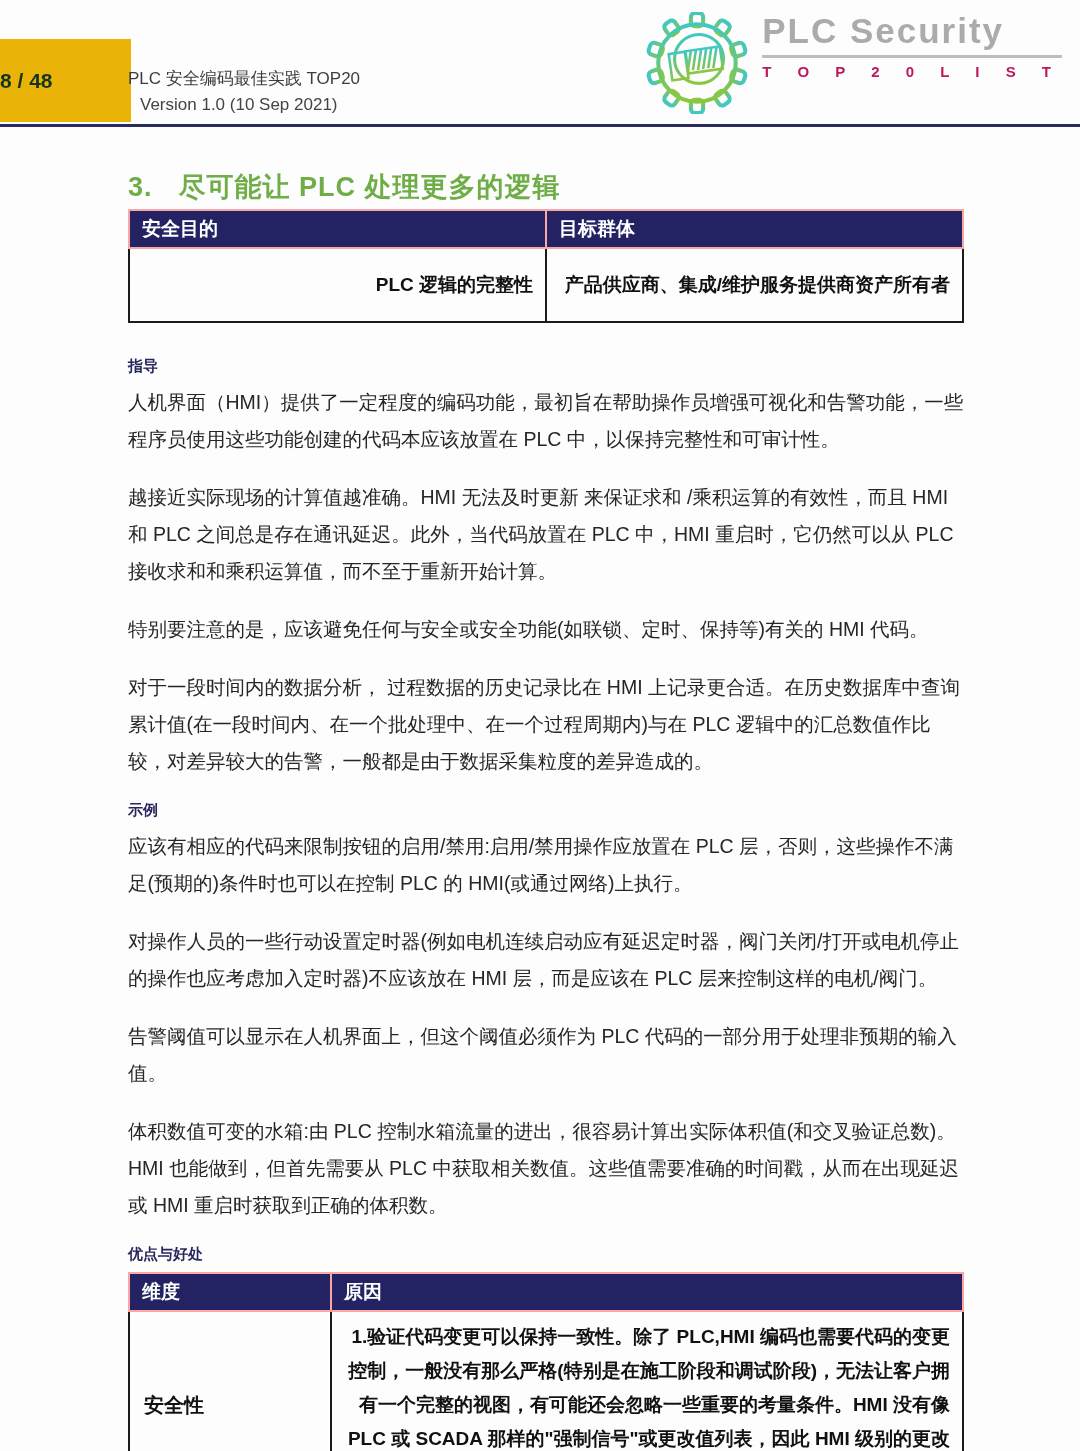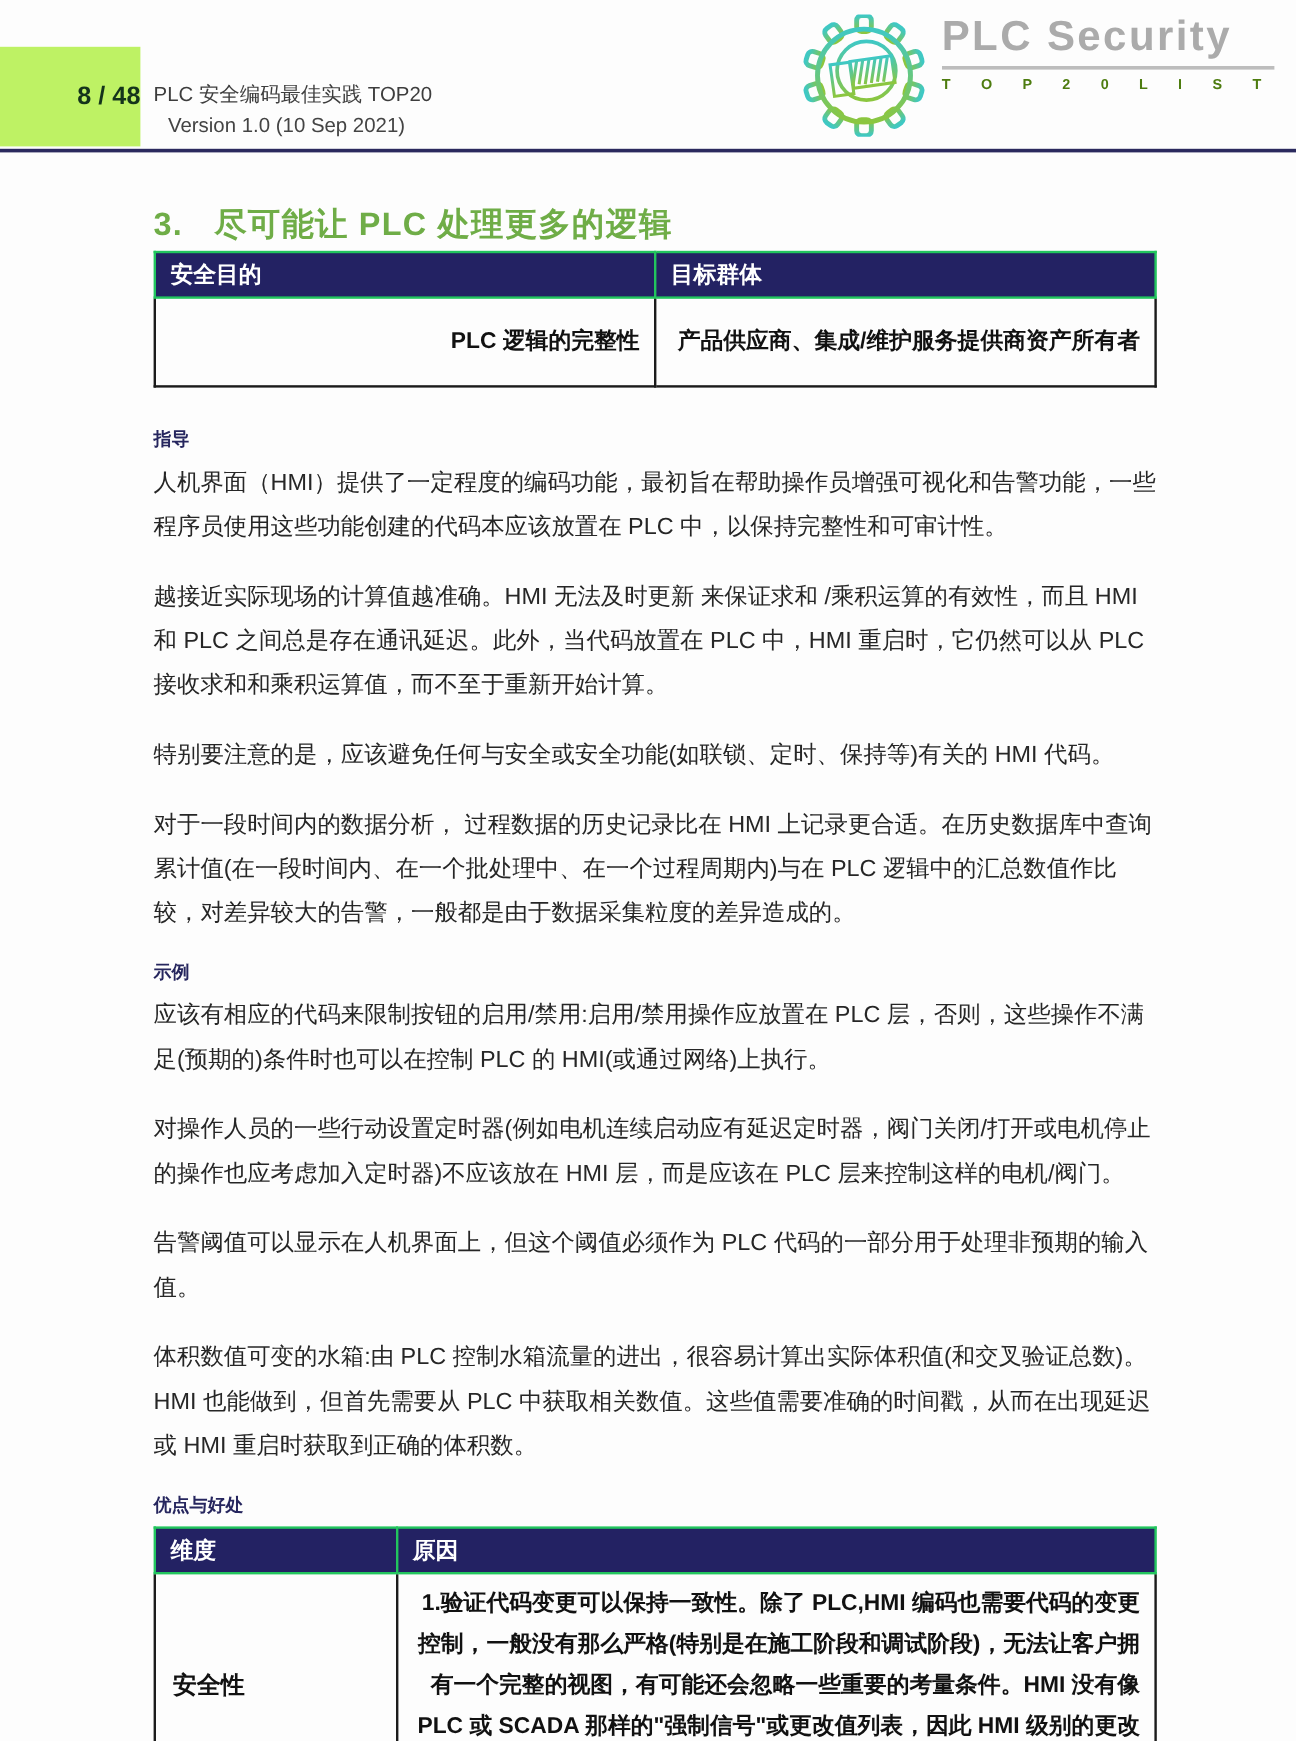--- a/index.html
+++ b/index.html
@@ -15,23 +15,23 @@
 
   
   .header {
     position: relative;
     height: 127px;
     border-bottom: 3px solid #2b2a5e;
   }
   .page-badge {
     position: absolute;
     left: 0; top: 39px;
-    width: 117px; height: 83px;
-    background: #bef264;
-    display: flex; align-items: center; justify-content: flex-end;
+    width: 131px; height: 83px;
+    background: #eab308;
+    display: flex; align-items: center; justify-content: flex-start;
     color: #14341b;
     font-weight: bold;
     font-size: 21px;
   }
   .header-titles {
     position: absolute;
     left: 128px; bottom: 6px;
     color: #3d3d3d;
     font-size: 17px;
     line-height: 26px;
@@ -46,22 +46,22 @@
     font-size: 35px;
     color: #ababab;
     font-weight: bold;
     letter-spacing: 2px;
     border-bottom: 3px solid #bdbdbd;
     padding-bottom: 4px;
     line-height: 1.1;
   }
   .logo-text .logo-sub {
     margin-top: 5px;
-    font-size: 12px;
-    color: #4d7c0f;
+    font-size: 15px;
+    color: #be185d;
     font-weight: bold;
     letter-spacing: 11px;
     white-space: nowrap;
   }
 
   
   .content {
     padding: 42px 116px 0 128px;
   }
   h1.section-heading {
@@ -84,21 +84,21 @@
     border-collapse: collapse;
     width: 100%;
     table-layout: fixed;
   }
   table.doc-table th {
     background: #232263;
     color: #ffffff;
     text-align: left;
     font-size: 19px;
     padding: 5px 12px;
-    border: 2px solid #22c55e;
+    border: 2px solid #fca5a5;
   }
   table.doc-table td {
     border: 2px solid #1b1b1b;
     font-size: 19px;
     font-weight: bold;
     color: #111;
     padding: 8px 12px;
     line-height: 34px;
     vertical-align: middle;
     text-align: right;

